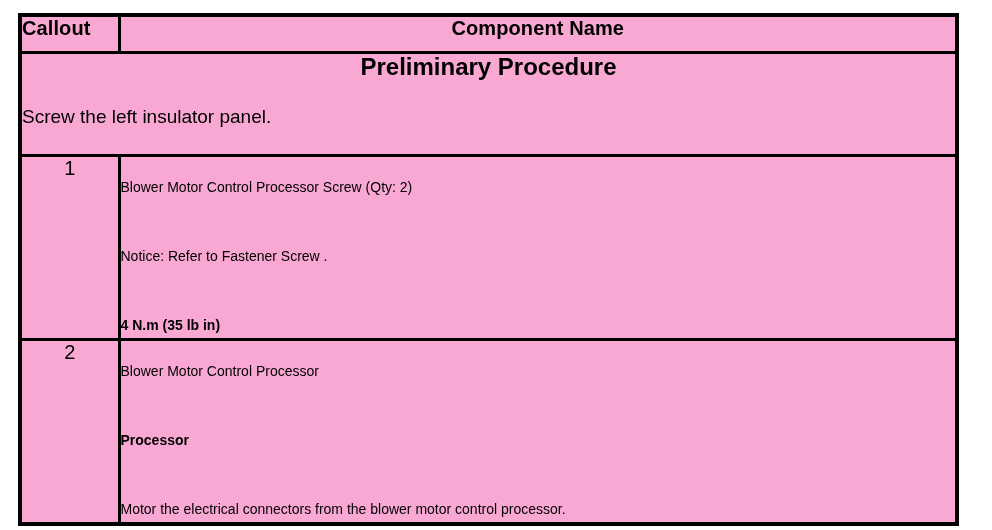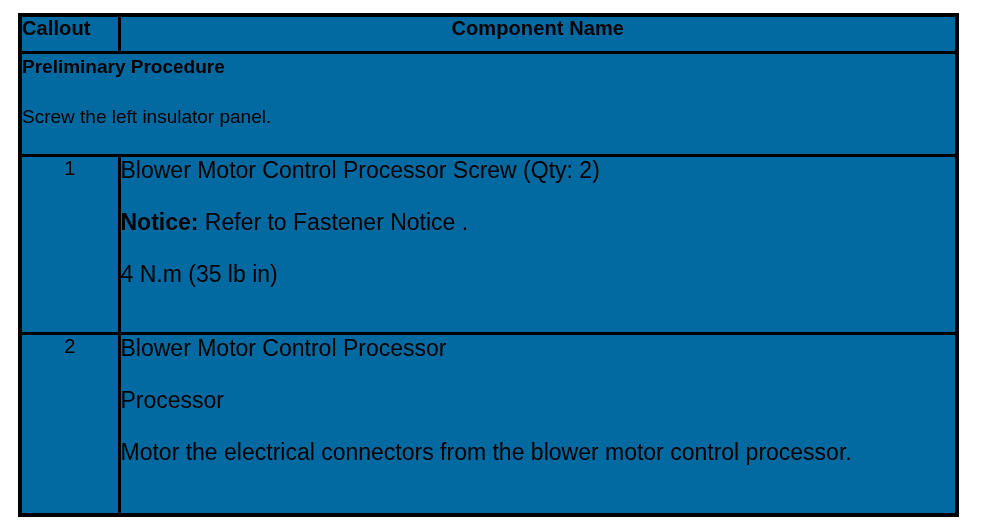--- a/index.html
+++ b/index.html
@@ -32,21 +32,21 @@
     table-layout: fixed;
     background: #ffffff;
     border: 4px solid #000000;
   }
 
   .callout-table td,
   .callout-table th {
     border: 3px solid #000000;
     vertical-align: top;
     padding: 0;
-    background: #0369a1;
+    background: #f9a8d4;
   }
 
   
   col.col-callout { width: 99px; }
   col.col-name    { width: 838px; }
 
   
   .hdr-cell {
     height: 34px;
     font-size: 20px;
@@ -61,23 +61,24 @@
   .hdr-name {
   }
 
   
   .prelim-cell {
     padding: 6px 0 6px 9px;
     height: 100px;
     vertical-align: top;
   }
   .prelim-title {
-    font-size: 19px;
+    font-size: 24px;
     font-weight: bold;
     line-height: 26px;
+    text-align: center;
   }
   .prelim-gap {
     height: 24px;
   }
   .prelim-text {
     font-size: 19px;
     font-weight: normal;
     line-height: 26px;
   }
 
@@ -88,33 +89,34 @@
     font-size: 20px;
     font-weight: normal;
   }
 
   
   .body-cell {
     padding: 6px 6px 6px 9px;
     vertical-align: top;
   }
   .body-line {
-    font-size: 23px;
+    font-size: 14px;
     line-height: 26px;
     font-weight: normal;
     white-space: nowrap;
+    margin-top: 17px;
   }
   .body-line.bold {
-    font-weight: normal;
+    font-weight: bold;
   }
   .body-gap {
     height: 26px;
   }
   .inline-bold {
-    font-weight: bold;
+    font-weight: normal;
   }
 
   .row-screw  { height: 178px; }
   .row-proc   { height: 181px; }
 </style>
 </head>
 <body>
 
 <div class="page">
 
@@ -136,21 +138,21 @@
         <div class="prelim-gap"></div>
         <div class="prelim-text">Screw the left insulator panel.</div>
       </td>
     </tr>
 
     <tr class="row-screw">
       <td class="num-cell">1</td>
       <td class="body-cell">
         <div class="body-line">Blower Motor Control Processor Screw (Qty: 2)</div>
         <div class="body-gap"></div>
-        <div class="body-line"><span class="inline-bold">Notice:</span><span> Refer to Fastener Notice .</span></div>
+        <div class="body-line"><span class="inline-bold">Notice:</span><span> Refer to Fastener Screw .</span></div>
         <div class="body-gap"></div>
         <div class="body-line bold">4 N.m (35 lb in)</div>
       </td>
     </tr>
 
     <tr class="row-proc">
       <td class="num-cell">2</td>
       <td class="body-cell">
         <div class="body-line">Blower Motor Control Processor</div>
         <div class="body-gap"></div>

